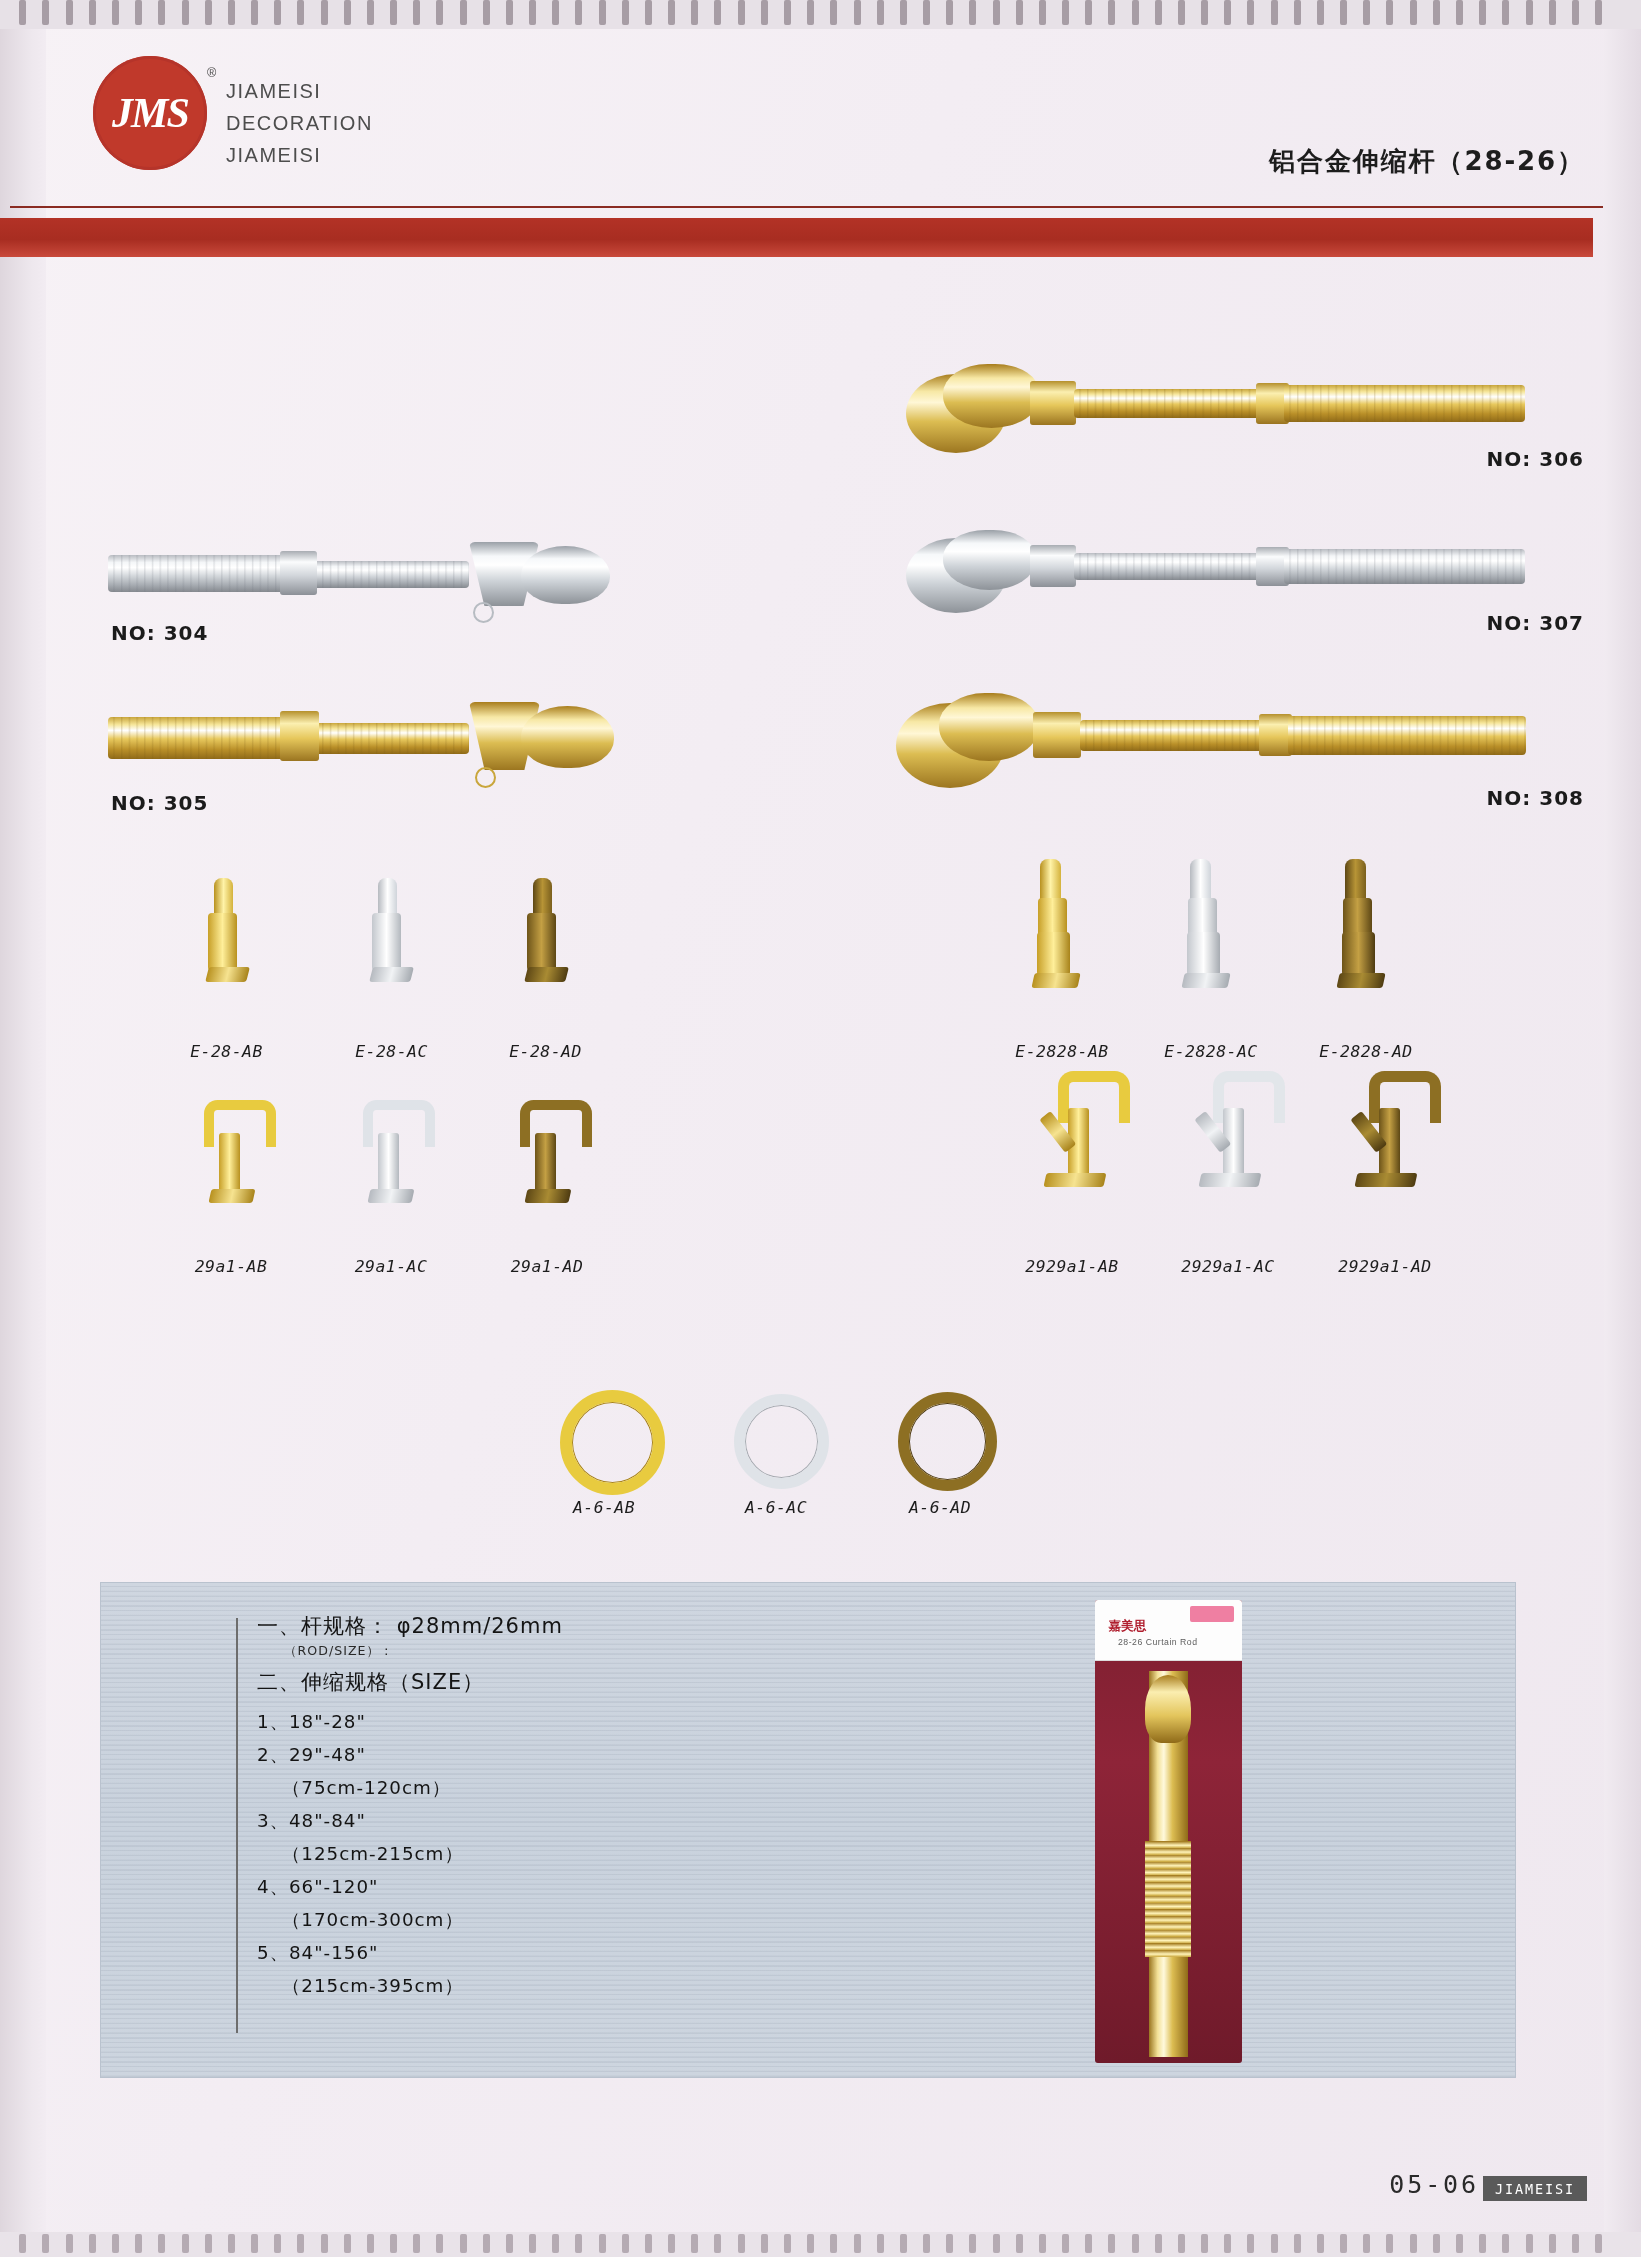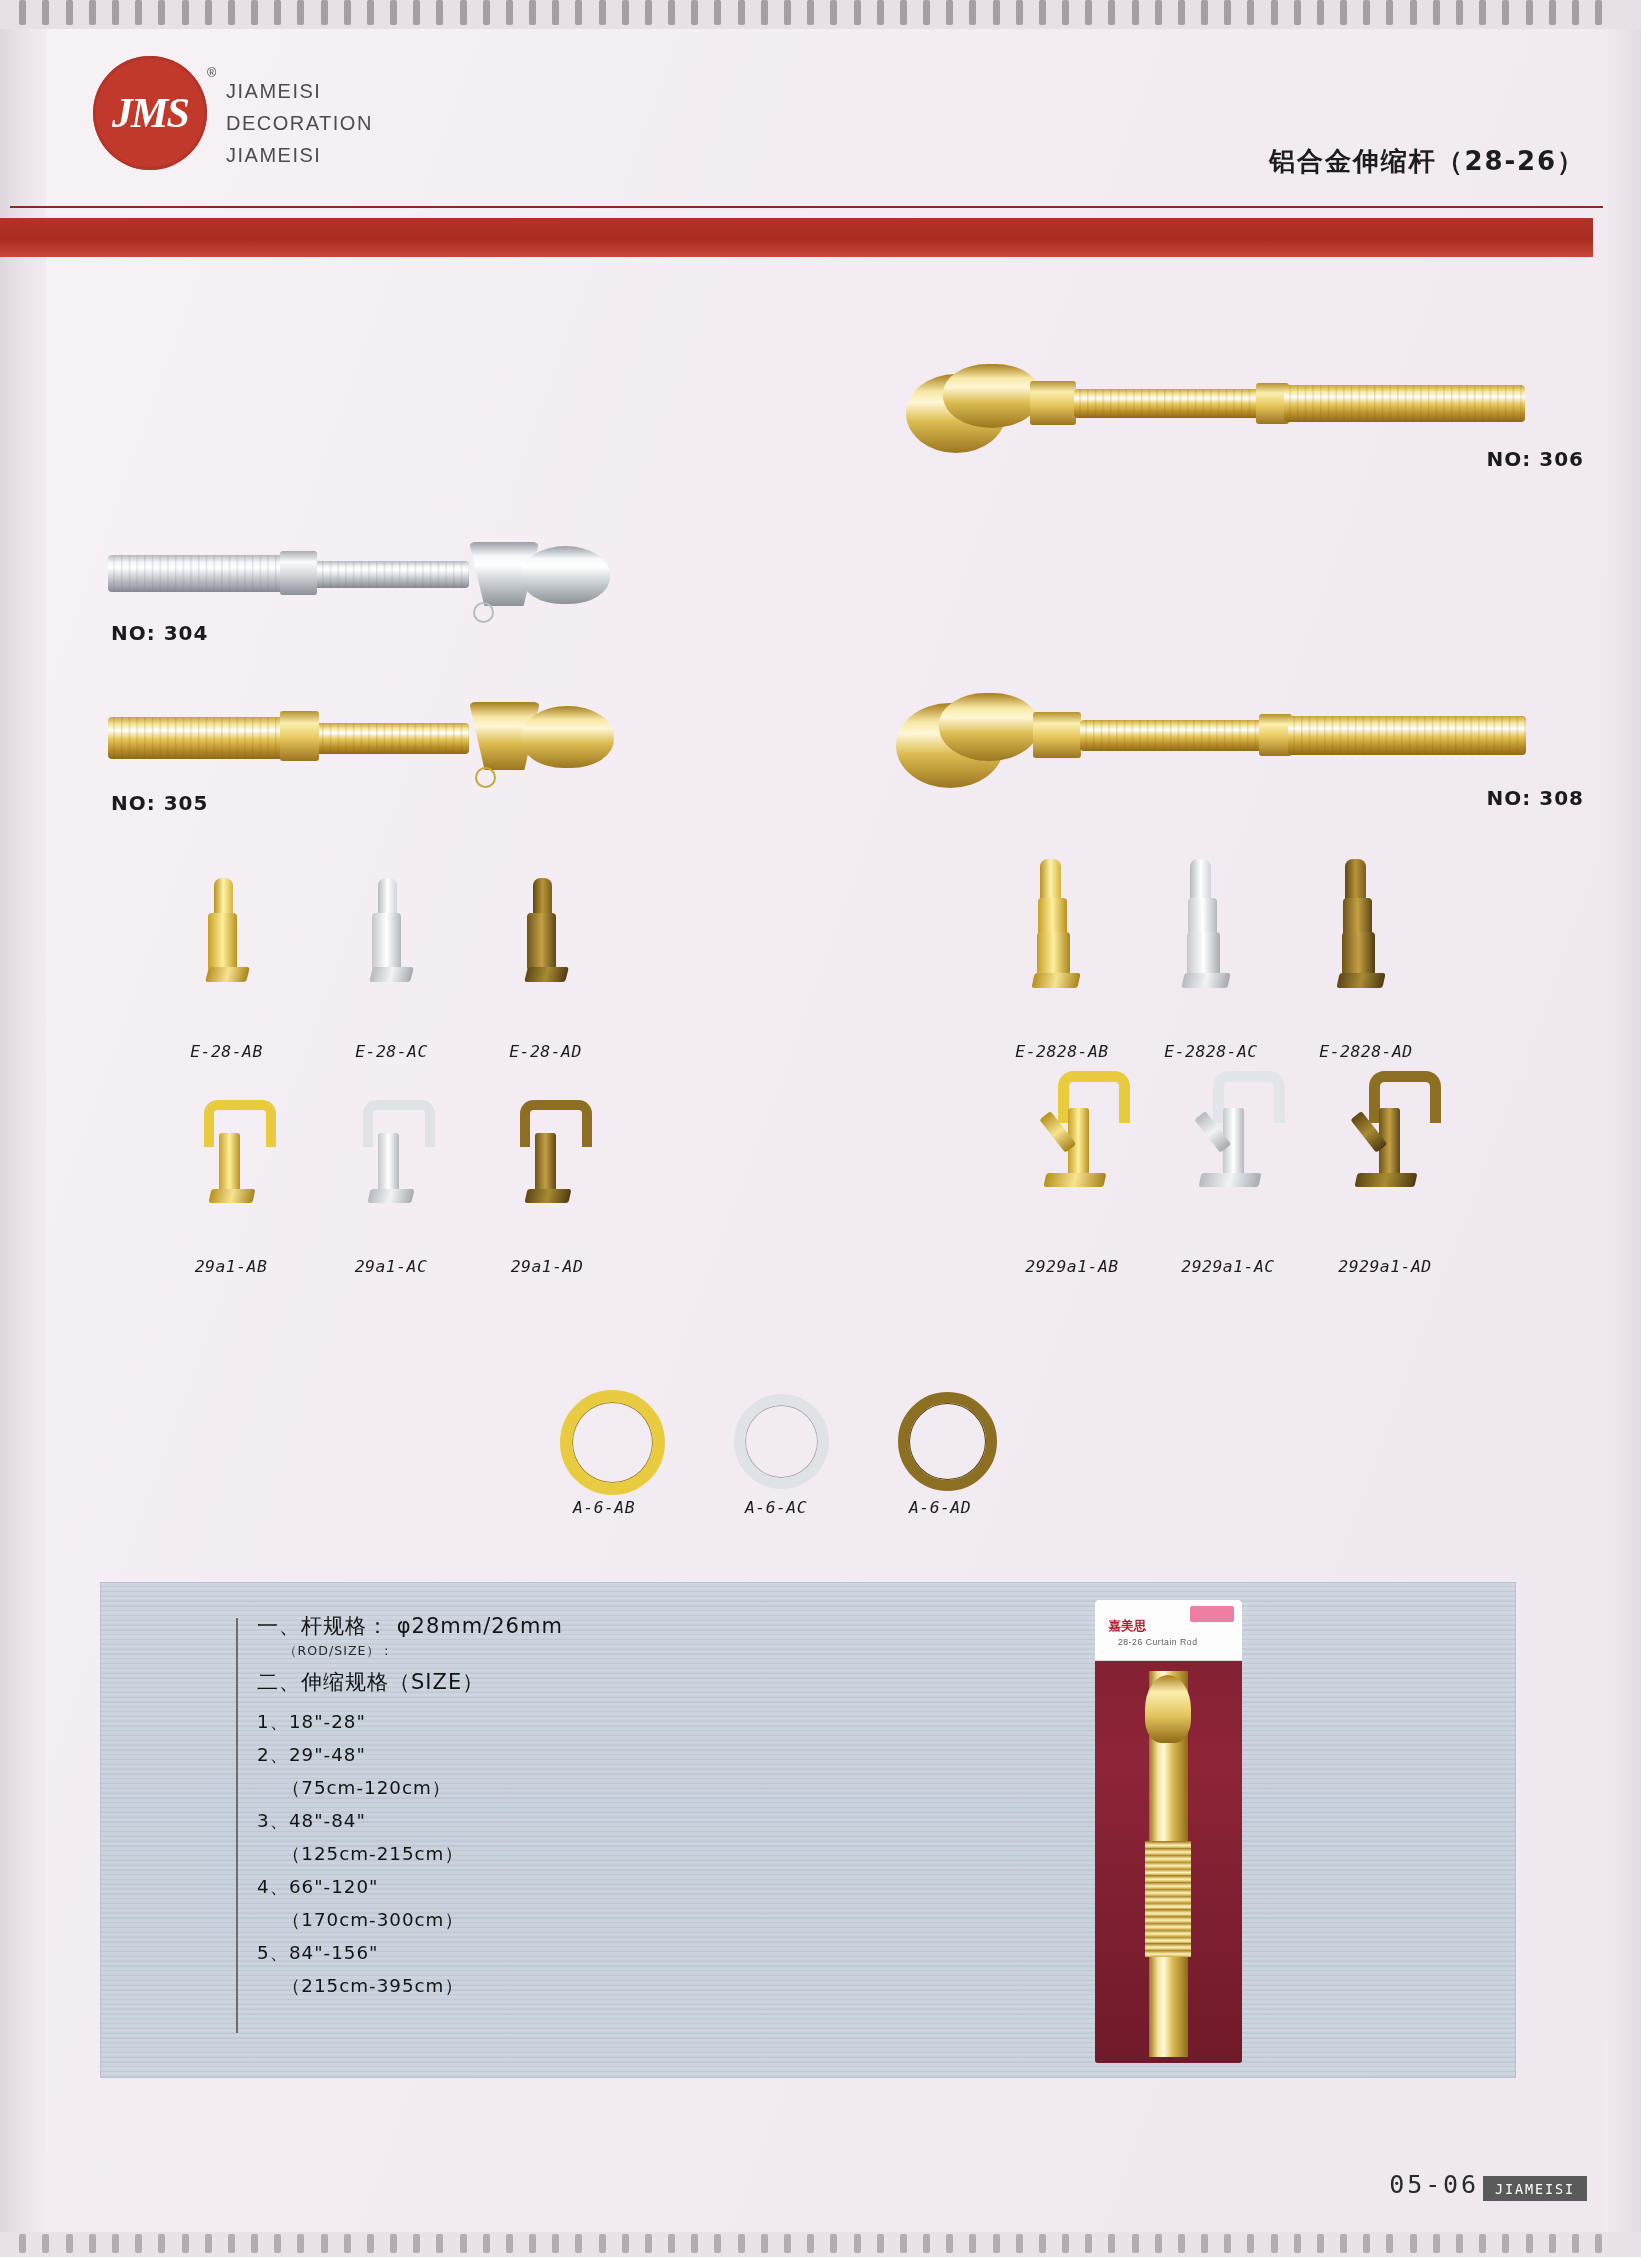--- a/index.html
+++ b/index.html
@@ -533,20 +533,33 @@
       <div class="bar gold-bar" style="left:224px;top:56px;width:189px;height:29px;">
           <div class="ribs"></div>
         </div>
       <div class="collar gold-collar" style="left:406px;top:50px;width:33px;height:41px;"></div>
       <div class="bar gold-bar" style="left:434px;top:52px;width:241px;height:37px;">
           <div class="ribs"></div>
         </div>
       <div class="rod-label" style="right:58px;top:114px;">NO: 306</div>
     </div>
 
+    <div class="rod-row" style="left:850px;top:154px;width:792px;height:145px;">
+      <div class="ball silver-grad" style="left:56px;top:41px;width:100px;height:75px;border-radius:50%;"></div>
+      <div class="dome silver-grad" style="left:93px;top:33px;width:93px;height:60px;border-radius:46% 46% 50% 50%;"></div>
+      <div class="collar silver-collar" style="left:180px;top:48px;width:46px;height:42px;"></div>
+      <div class="bar silver-bar" style="left:224px;top:56px;width:189px;height:27px;">
+          <div class="ribs ribs-silver"></div>
+        </div>
+      <div class="collar silver-collar" style="left:406px;top:50px;width:33px;height:39px;"></div>
+      <div class="bar silver-bar" style="left:434px;top:52px;width:241px;height:35px;">
+          <div class="ribs ribs-silver"></div>
+        </div>
+      <div class="rod-label" style="right:58px;top:114px;">NO: 307</div>
+    </div>
 
     <div class="rod-row" style="left:850px;top:321px;width:792px;height:154px;">
       <div class="ball gold-grad" style="left:46px;top:39px;width:108px;height:85px;border-radius:50%;"></div>
       <div class="dome gold-grad" style="left:89px;top:29px;width:100px;height:68px;border-radius:46% 46% 50% 50%;"></div>
       <div class="collar gold-collar" style="left:183px;top:48px;width:48px;height:46px;"></div>
       <div class="bar gold-bar" style="left:230px;top:56px;width:189px;height:31px;">
           <div class="ribs"></div>
         </div>
       <div class="collar gold-collar" style="left:409px;top:50px;width:33px;height:42px;"></div>
       <div class="bar gold-bar" style="left:438px;top:52px;width:238px;height:39px;">

